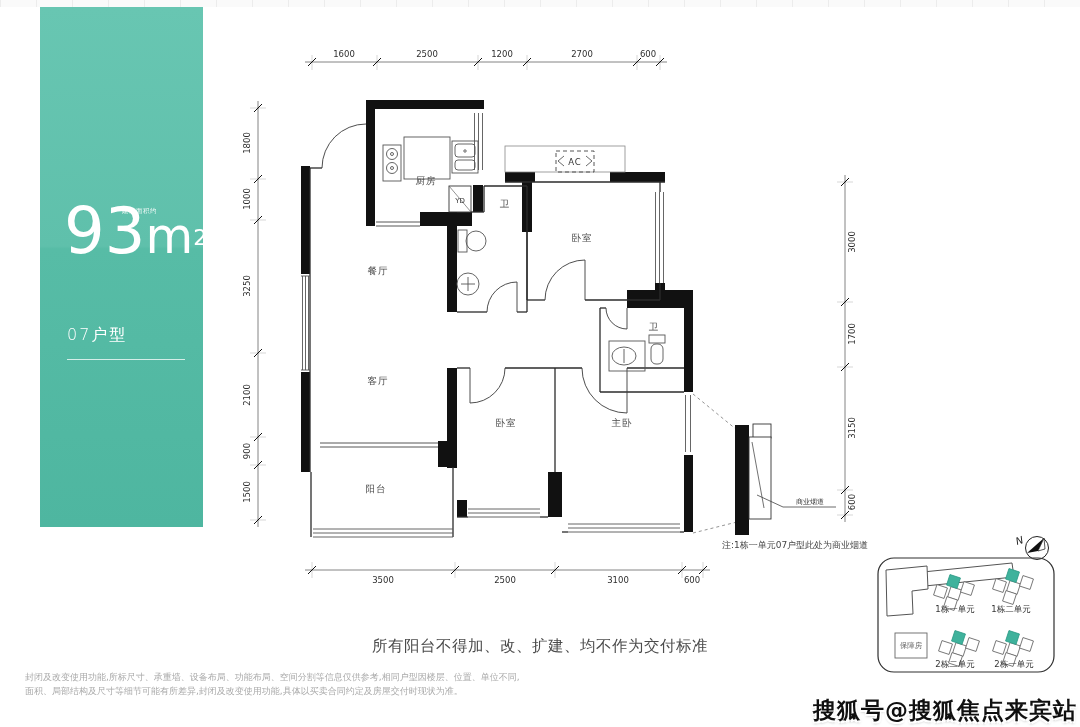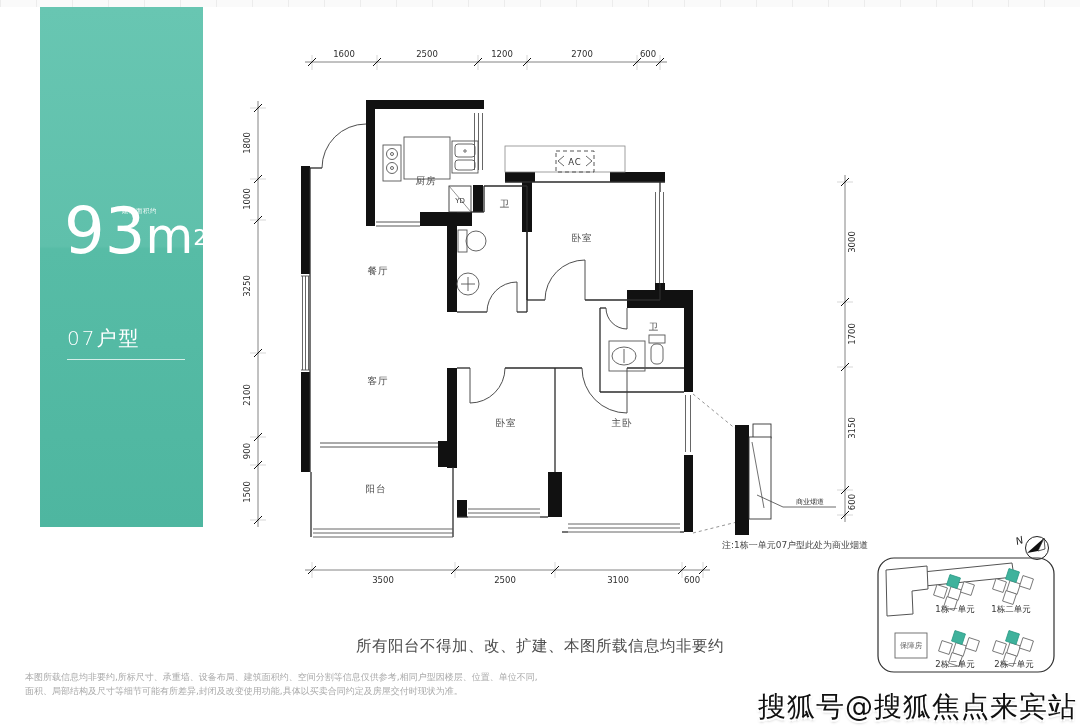--- a/index.html
+++ b/index.html
@@ -19,21 +19,21 @@
   }
   .area{position:absolute;left:24px;top:192px;color:#ffffff;white-space:nowrap;}
   .area .num{font-size:64px;font-weight:400;line-height:1;}
   .area .unit{font-size:49px;font-weight:400;line-height:1;}
   .area sup{font-size:22px;position:relative;top:-2px;}
   .area-prefix{
     position:absolute;left:82px;top:200px;font-size:6.5px;color:rgba(255,255,255,.9);
     letter-spacing:.5px;white-space:nowrap;
   }
   .unit-type{
-    position:absolute;left:27px;top:318px;color:#ffffff;font-size:20px;
+    position:absolute;left:27px;top:318px;color:#ffffff;font-size:16px;
     font-weight:300;letter-spacing:2px;white-space:nowrap;
   }
   .panel-underline{
     position:absolute;left:27px;top:352px;width:118px;height:1px;
     background:rgba(255,255,255,.75);
   }
   
   .plan-svg{position:absolute;left:0;top:0;z-index:1;}
   svg text{font-family:"DejaVu Sans",sans-serif;}
   .dim{font-size:8.5px;fill:#2e2e2e;}
@@ -48,21 +48,21 @@
   .notice{
     position:absolute;left:50%;transform:translateX(-50%);top:636px;
     font-size:15.5px;color:#4c4c4c;font-weight:500;letter-spacing:.5px;white-space:nowrap;z-index:2;
   }
   .disclaimer{
     position:absolute;left:25px;top:670px;font-size:9px;color:#a9a9a9;
     line-height:14px;z-index:2;white-space:nowrap;
   }
   .watermark{
     position:absolute;right:3px;bottom:1px;z-index:5;
-    font-size:28px;font-weight:400;color:#101010;letter-spacing:1px;white-space:nowrap;
+    font-size:23px;font-weight:700;color:#101010;letter-spacing:1px;white-space:nowrap;
     text-shadow:-1.5px -1.5px 0 #fff,1.5px -1.5px 0 #fff,-1.5px 1.5px 0 #fff,1.5px 1.5px 0 #fff,0 2px 3px rgba(0,0,0,.35);
   }
 </style>
 </head>
 <body>
 
 <div class="top-strip"></div>
 
 <div class="panel">
   <div class="area-prefix">建筑面积约</div>
@@ -368,20 +368,20 @@
     <text class="site-label" x="955" y="667" text-anchor="middle">2栋二单元</text>
     <text class="site-label" x="1014" y="667" text-anchor="middle">2栋一单元</text>
 
     <g>
       <rect x="895" y="633" width="32" height="25" stroke="#666" stroke-width="0.9" fill="#fff"></rect>
       <text class="site-small" x="911" y="648" text-anchor="middle">保障房</text>
     </g>
   </g>
 </svg>
 
-<div class="notice">所有阳台不得加、改、扩建、本图所载信息均非要约</div>
+<div class="notice">所有阳台不得加、改、扩建、均不作为交付标准</div>
 
 <div class="disclaimer">
-  <div>本图所载信息均非要约,所标尺寸、承重墙、设备布局、建筑面积约、空间分割等信息仅供参考,相同户型因楼层、位置、单位不同,</div>
+  <div>封闭及改变使用功能,所标尺寸、承重墙、设备布局、功能布局、空间分割等信息仅供参考,相同户型因楼层、位置、单位不同,</div>
   <div>面积、局部结构及尺寸等细节可能有所差异,封闭及改变使用功能,具体以买卖合同约定及房屋交付时现状为准。</div>
 </div>
 
 <div class="watermark">搜狐号@搜狐焦点来宾站</div>
 
 </body></html>

